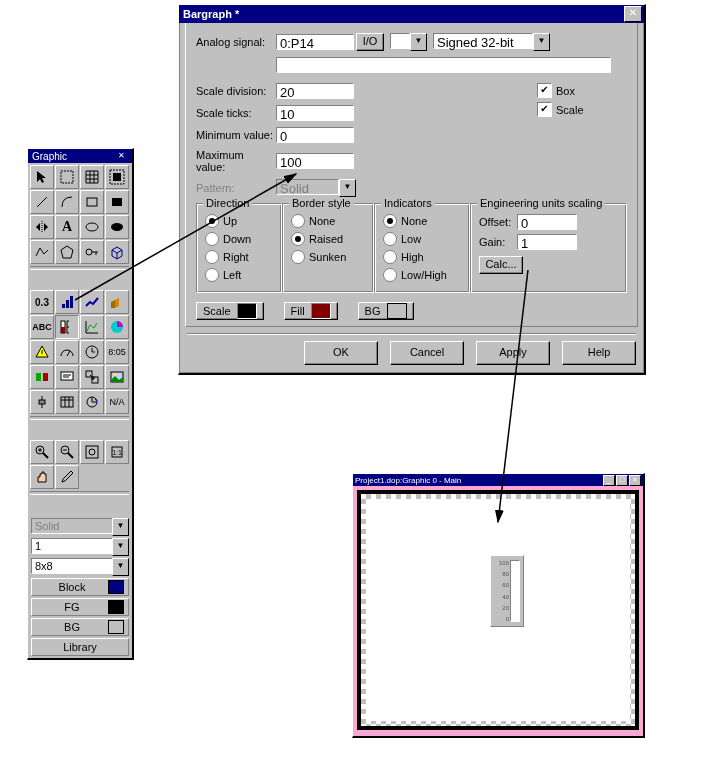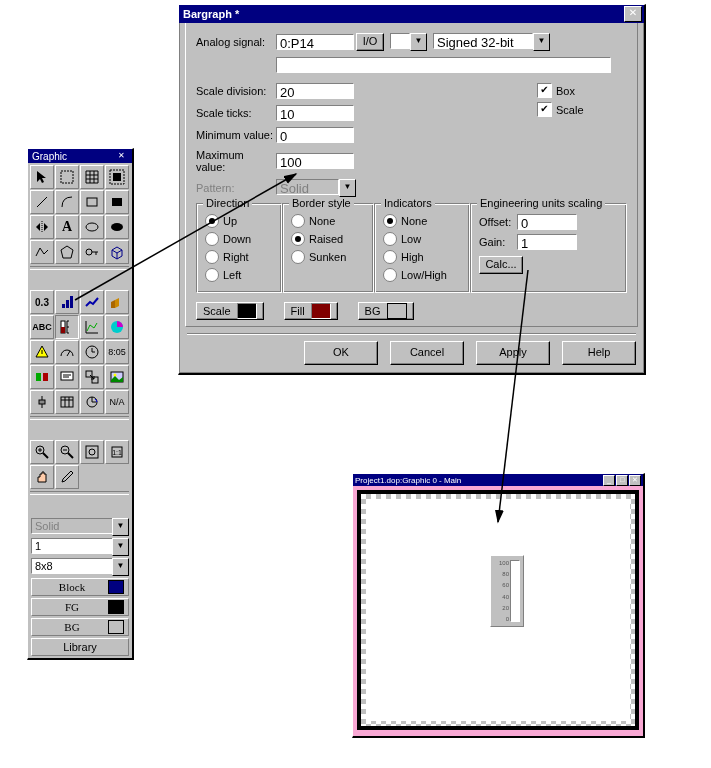--- a/index.html
+++ b/index.html
@@ -272,21 +272,20 @@
     align-items: center;
     background: #c0c0c0;
     border-top: 1px solid #fff;
     border-left: 1px solid #fff;
     border-right: 1px solid #808080;
     border-bottom: 1px solid #808080;
     padding: 1px 4px;
     margin-bottom: 2px;
     height: 18px;
     box-sizing: border-box;
-    font-family: Liberation Serif, serif;
   }
   .tb-colorbtn .txt { flex: 1; text-align: center; }
   .tb-colorbtn .sw {
     width: 14px; height: 12px;
     border: 1px solid #000;
   }
   .tb-libbtn {
     background: #c0c0c0;
     border-top: 1px solid #fff;
     border-left: 1px solid #fff;

